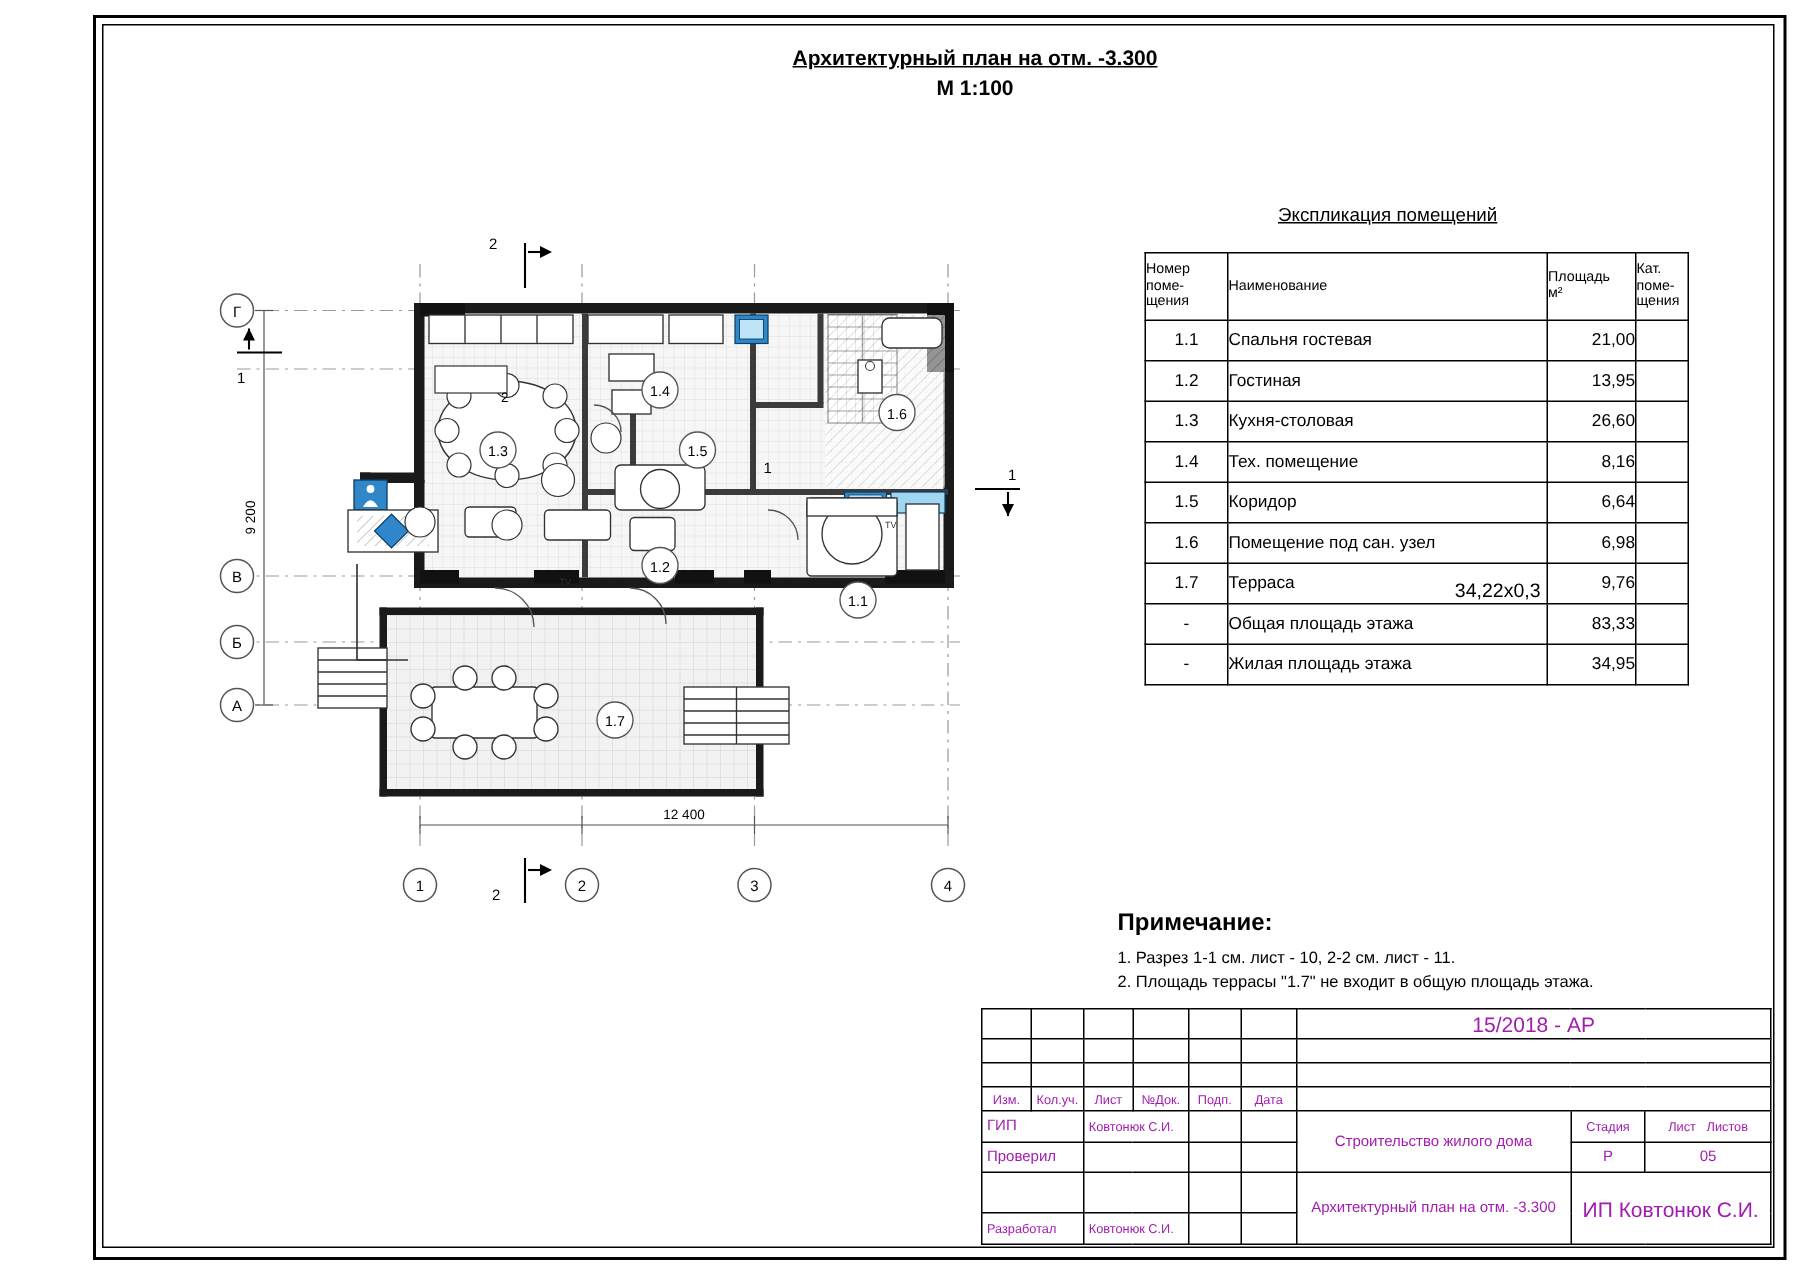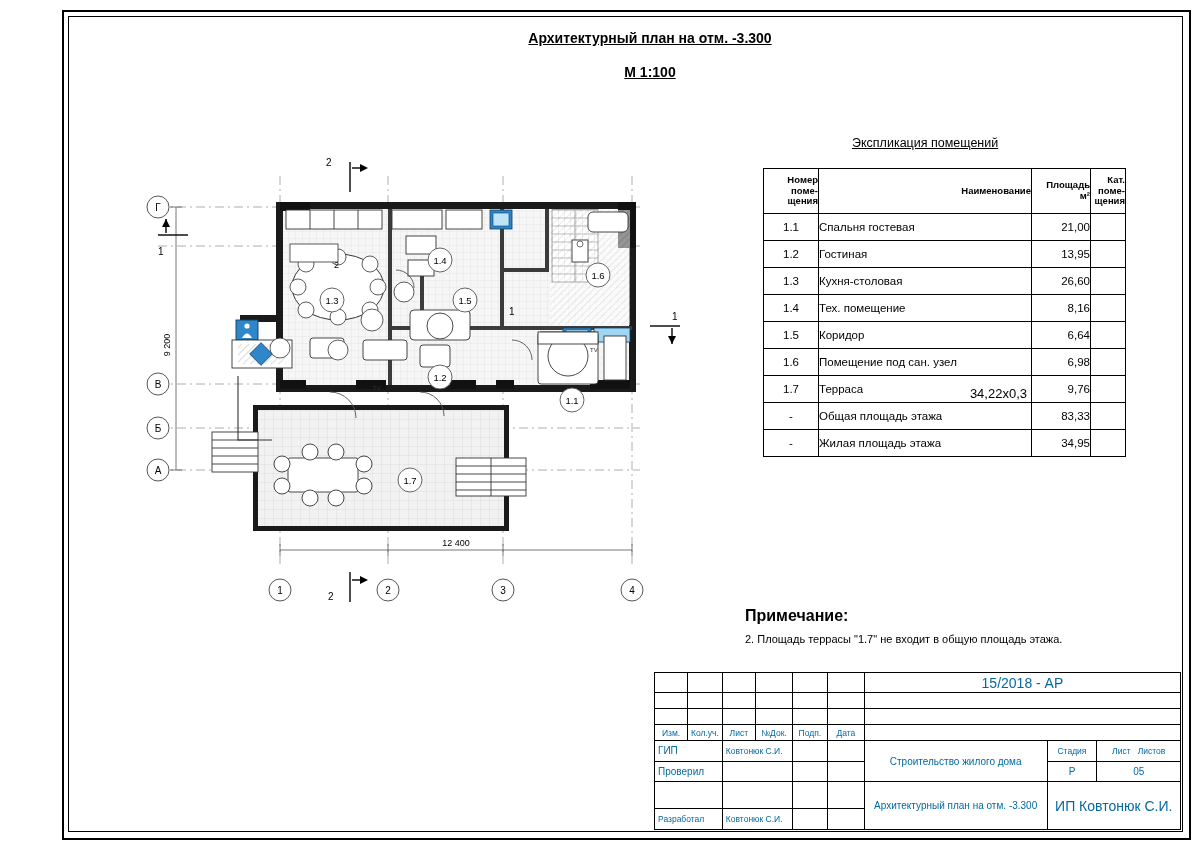--- a/index.html
+++ b/index.html
@@ -4,42 +4,42 @@
 <style>
   html,body{margin:0;padding:0;background:#d9d9d9;}
   body{font-family:"Liberation Sans",sans-serif;}
   .page{position:relative;width:1200px;height:848px;background:#ffffff;overflow:hidden;}
   .frame{position:absolute;left:62px;top:10px;width:1125px;height:826px;border:2px solid #000;}
   .frame-inner{position:absolute;left:68px;top:16px;width:1113px;height:814px;border:1px solid #000;}
 
   
   .plan-title{position:absolute;left:480px;top:30px;width:340px;text-align:center;font-weight:bold;font-size:14px;color:#000;}
   .plan-title .t1{text-decoration:underline;white-space:nowrap;}
-  .plan-title .t2{text-decoration:underline;margin-top:18px;}
+  .plan-title .t2{margin-top:4px;}
 
   
   .exp-title{position:absolute;left:852px;top:136px;font-weight:normal;font-size:12.5px;text-decoration:underline;}
   .exp-table{position:absolute;left:763px;top:168px;border-collapse:collapse;font-size:11.5px;}
   .exp-table td,.exp-table th{border:1px solid #000;padding:0;color:#000;}
-  .exp-table th{font-weight:bold;font-size:9.5px;line-height:1.12;text-align:right;height:44px;}
+  .exp-table th{font-weight:normal;font-size:9.5px;line-height:1.12;text-align:left;height:44px;}
   .exp-table td{height:26px;}
   .c-num{width:54px;text-align:center;}
   .c-name{width:212px;padding-left:9px;text-align:left;position:relative;}
   .c-area{width:58px;text-align:right;}
   .c-cat{width:34px;}
   .sub-note{position:absolute;right:4px;bottom:1px;font-size:13px;}
 
   
   .note-title{position:absolute;left:745px;top:607px;font-weight:bold;font-size:16px;}
   .note-lines{position:absolute;left:745px;top:632px;font-size:11px;line-height:1.45;}
 
   
   .stamp{position:absolute;left:654px;top:672px;width:527px;height:158px;}
   .stamp table{border-collapse:collapse;width:100%;height:100%;font-size:10px;}
-  .stamp td{border:1px solid #000;padding:0 3px;color:#0369a1;}
+  .stamp td{border:1px solid #000;padding:0 3px;color:#a21caf;}
   .ctr{text-align:center;}
   .big{font-size:14px;}
   .sm{font-size:8.5px;}
 
   
   .draw{position:absolute;left:120px;top:140px;width:580px;height:480px;}
   svg{display:block;}
 </style>
 </head>
 <body>
@@ -131,20 +131,21 @@
         <td class="c-num">-</td>
         <td class="c-name"><span>Жилая площадь этажа</span></td>
         <td class="c-area">34,95</td>
         <td class="c-cat"></td>
       </tr>
     </tbody>
   </table>
 
   <div class="note-title">Примечание:</div>
   <div class="note-lines">
+    <div>1. Разрез 1-1 см. лист - 10, 2-2 см. лист - 11.</div>
     <div>2. Площадь террасы "1.7" не входит в общую площадь этажа.</div>
   </div>
 
   <div class="stamp">
     <table>
       <tbody>
           <tr style="height:18px;">
         <td style="width:26px;"></td>
             <td style="width:26px;"></td>
             <td style="width:26px;"></td>

